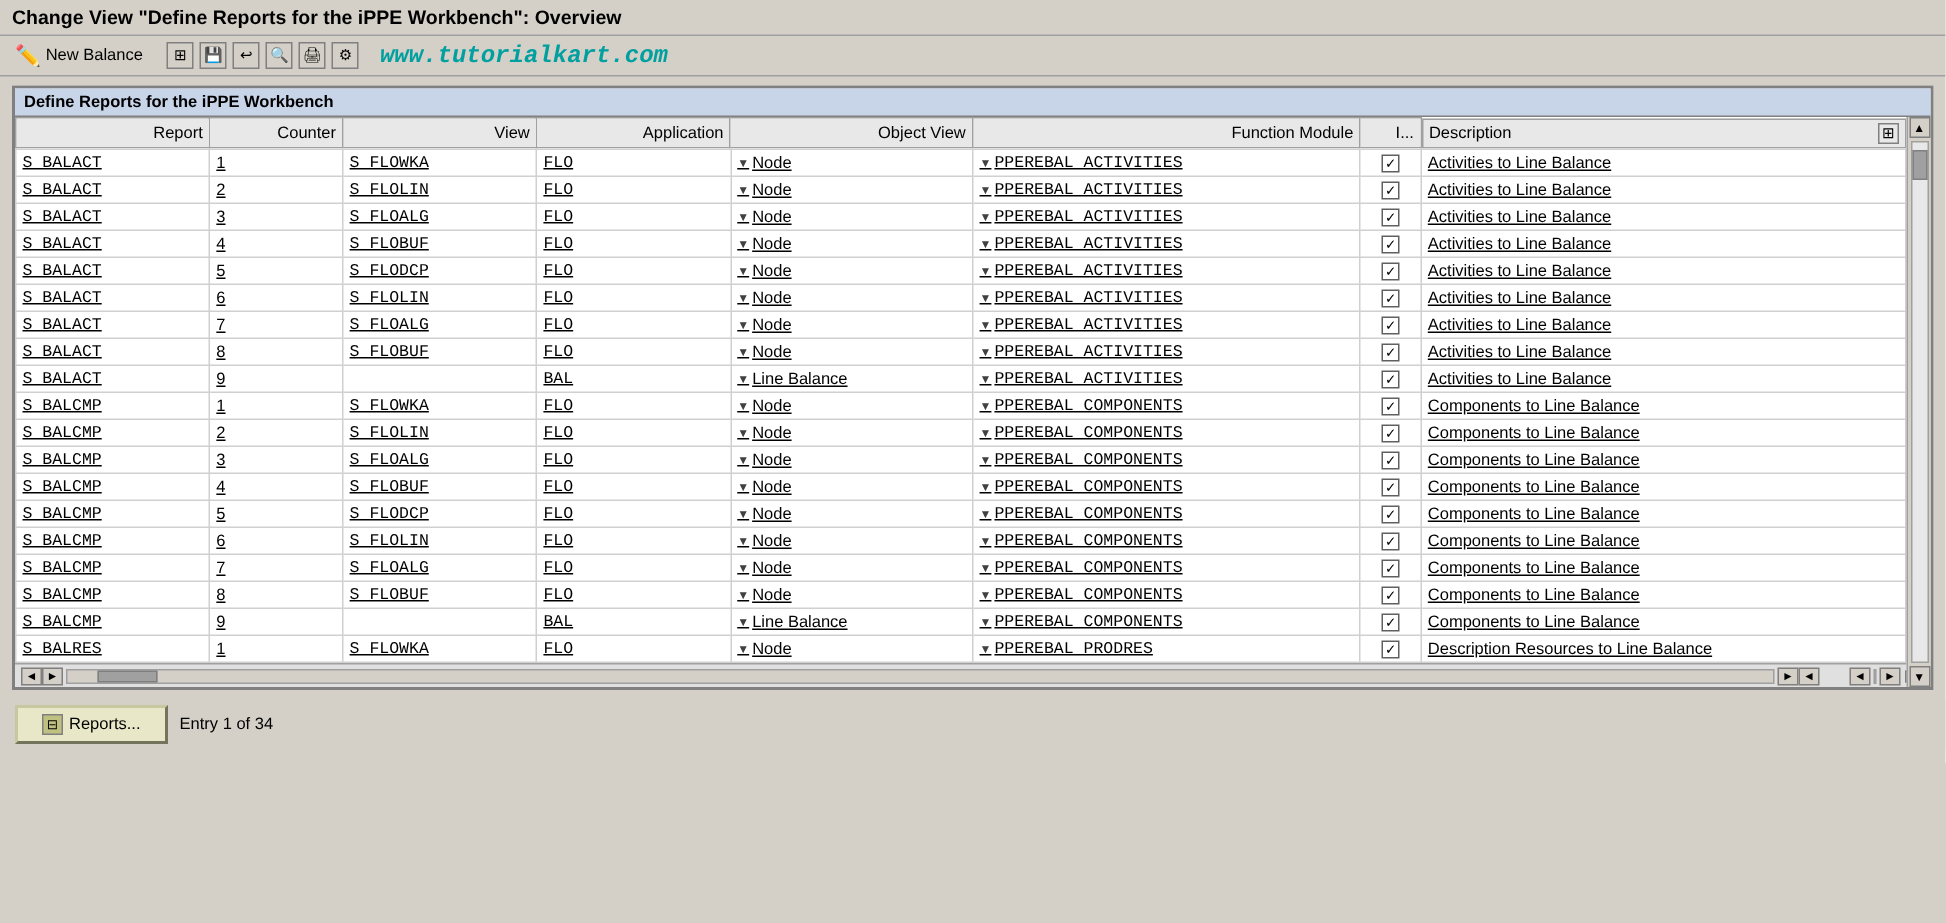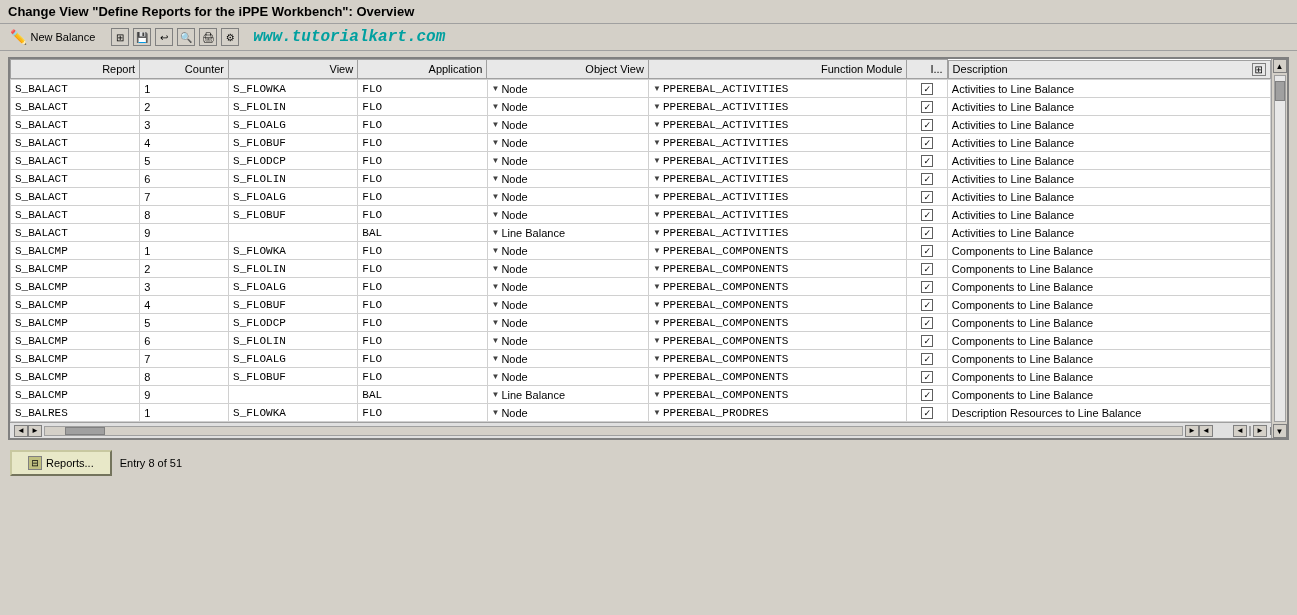--- a/index.html
+++ b/index.html
@@ -128,20 +128,21 @@
     .checkbox.checked::after {
       content: '✓';
       font-size: 9px;
       color: #000;
     }
 
     .scrollable-body {
       overflow-y: auto;
       overflow-x: auto;
       max-height: 400px;
+      text-decoration: underline;
     }
 
     .bottom-scrollbar {
       display: flex;
       align-items: center;
       padding: 2px 4px;
       background: #e0e0e0;
       border-top: 1px solid #a0a0a0;
       height: 16px;
     }
@@ -285,20 +286,23 @@
   <span class="toolbar-icon">⊞</span>
   <span class="toolbar-icon">💾</span>
   <span class="toolbar-icon">↩</span>
   <span class="toolbar-icon">🔍</span>
   <span class="toolbar-icon">🖨</span>
   <span class="toolbar-icon">⚙</span>
   <span class="toolbar-watermark">www.tutorialkart.com</span>
 </div>
 
 <div class="main-container">
+  <div class="table-header-row">
+    <span>Define Reports for the iPPE Workbench</span>
+  </div>
   <div class="table-outer">
     <div style="flex:1; overflow:hidden;">
       <div style="overflow-x:auto; overflow-y:hidden;">
         <table class="data-table">
           <thead>
             <tr>
               <th class="col-report">
                 <span>Report</span>
               </th>
               <th class="col-counter">
@@ -747,14 +751,14 @@
       <span class="v-scroll-arrow">▼</span>
     </div>
   </div>
 </div>
 
 <div class="status-bar">
   <button class="position-btn">
     <span class="position-icon">⊟</span>
     <span>Reports...</span>
   </button>
-  <span class="entry-info">Entry 8 of 51</span>
+  <span class="entry-info">Entry 1 of 34</span>
 </div>
 
 </body></html>

